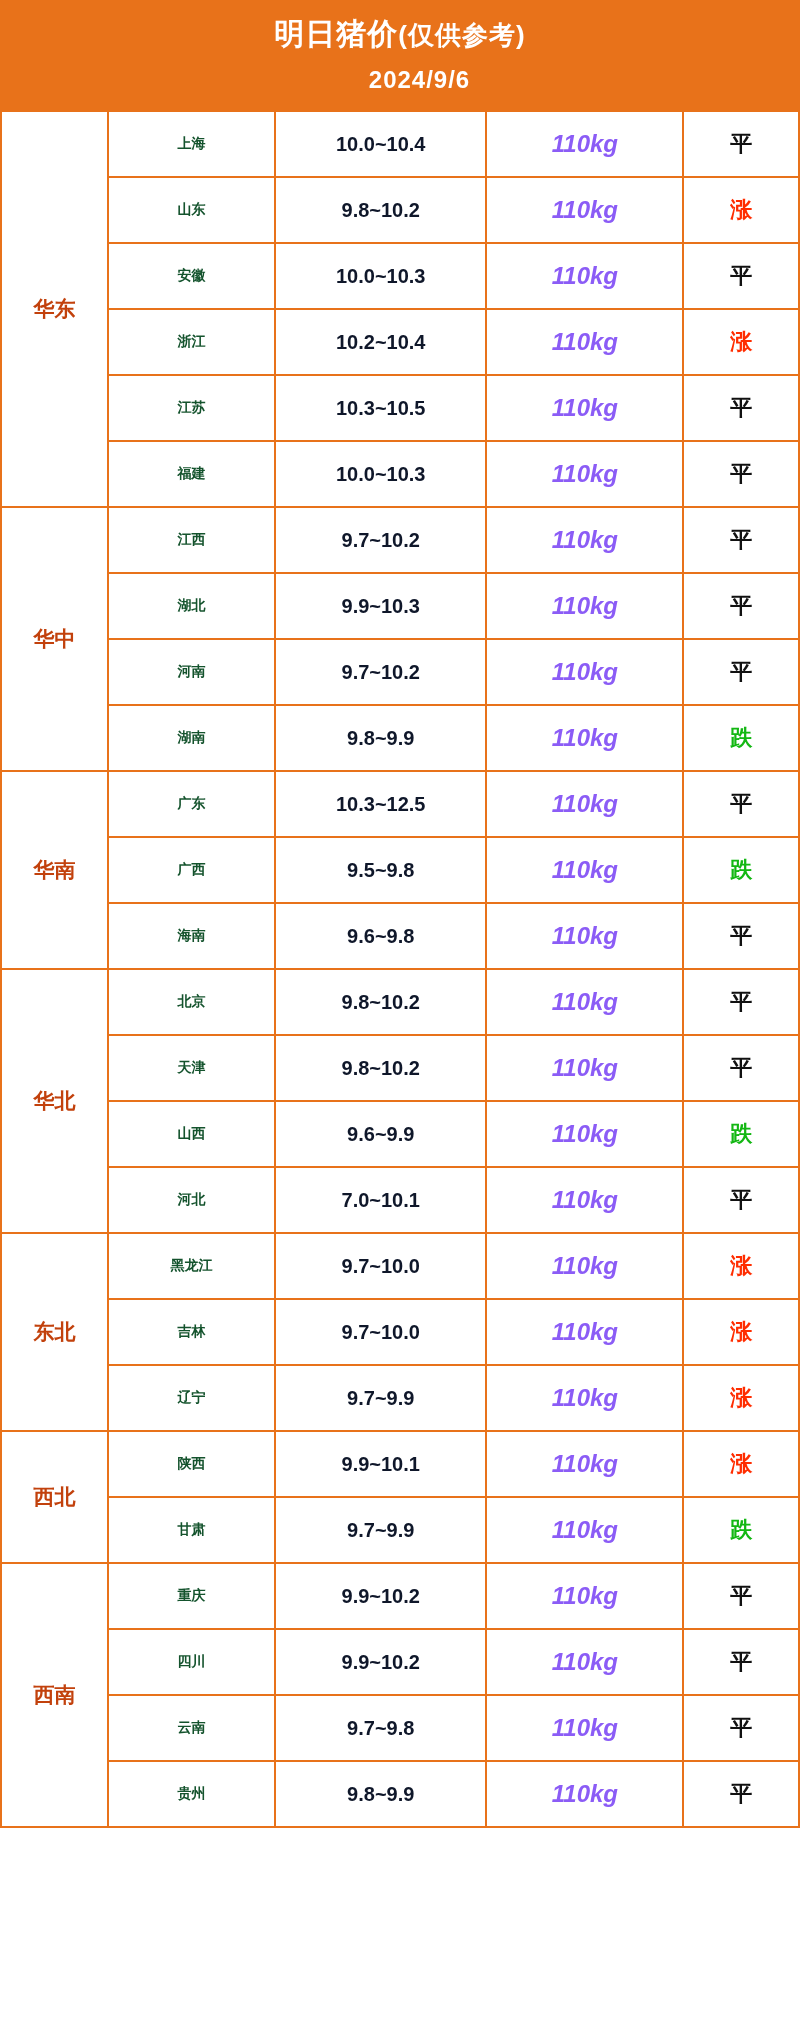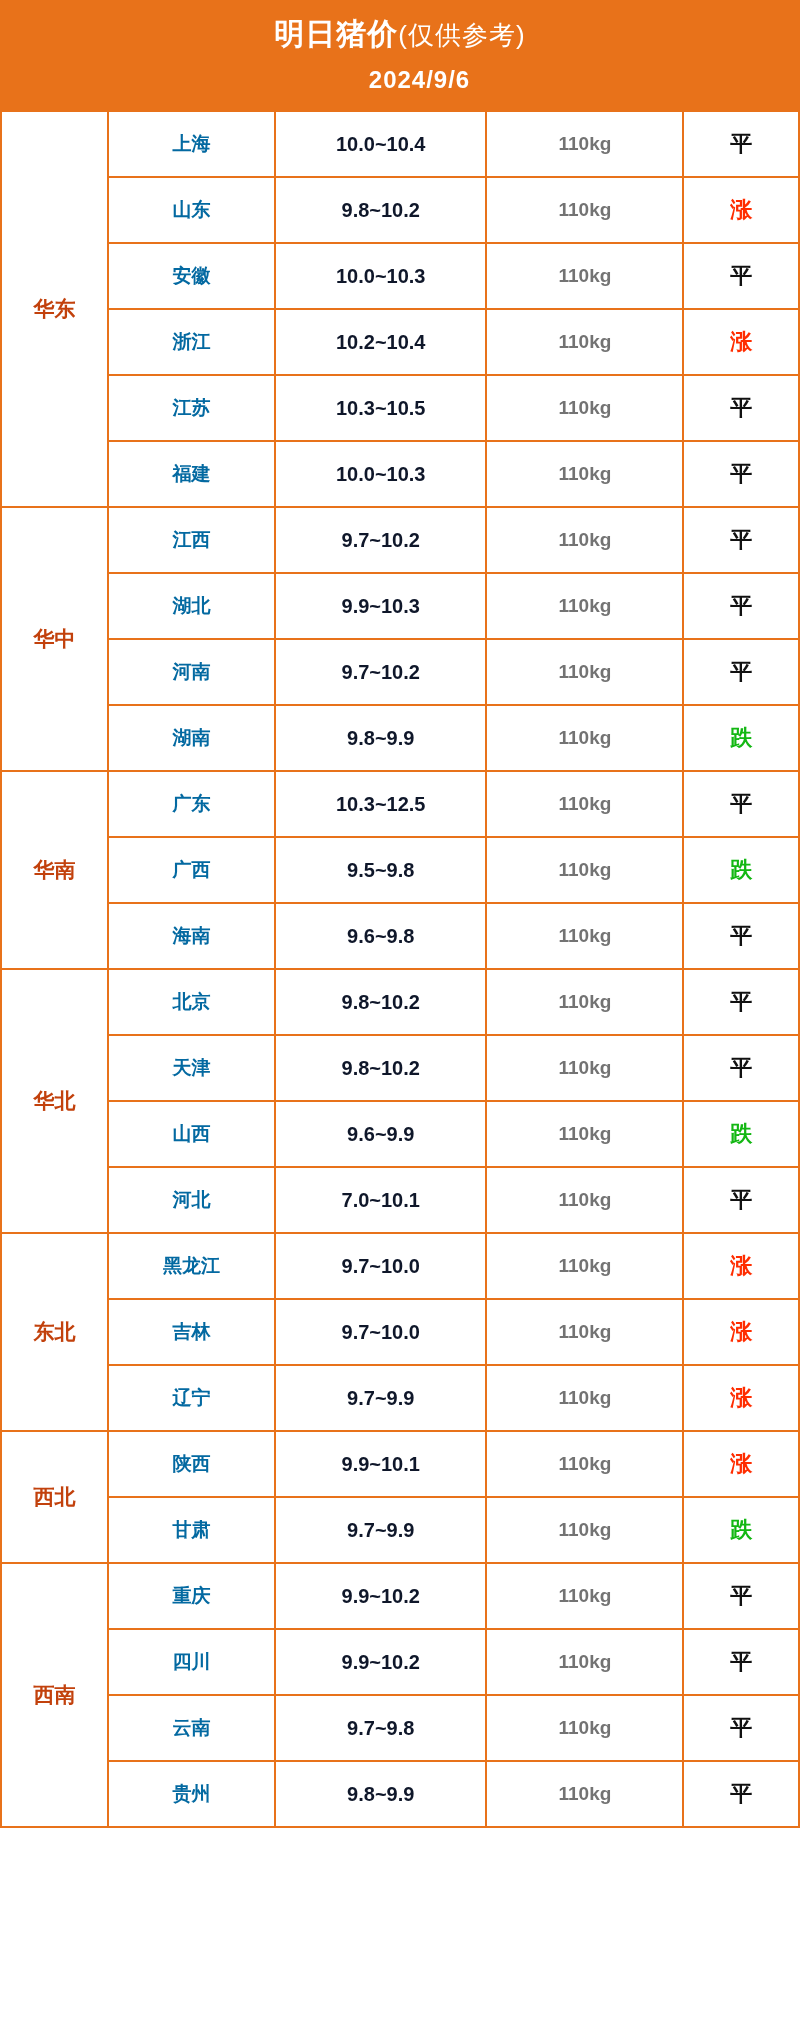--- a/index.html
+++ b/index.html
@@ -24,21 +24,21 @@
   }
   .header-title {
     font-size: 30px;
     font-weight: bold;
     color: #ffffff;
     line-height: 1.2;
     letter-spacing: 1px;
   }
   .header-title .note {
     font-size: 26px;
-    font-weight: normal;
+    font-weight: bold;
   }
   .subheader {
     background: #e8721a;
     text-align: center;
     padding: 8px 0 16px 0;
   }
   .subheader-date {
     font-size: 24px;
     font-weight: bold;
     color: #ffffff;
@@ -58,33 +58,34 @@
     font-weight: bold;
     background: #ffffff;
   }
   td.region {
     width: 93px;
     font-size: 21px;
     color: #c2410c;
   }
   td.province {
     width: 148px;
-    font-size: 19px;
+    font-size: 14px;
     height: 62px;
-    color: #0369a1;
+    color: #14532d;
   }
   td.price {
     width: 188px;
     font-size: 20px;
     color: #0f172a;
   }
   td.weight {
     width: 175px;
-    font-size: 19px;
-    color: #737373;
+    font-size: 24px;
+    color: #8b5cf6;
+    font-style: italic;
   }
   td.trend {
     width: 101px;
     font-size: 22px;
   }
   .trend-flat  { color: #111111; }
   .trend-up    { color: #ff2d00; }
   .trend-down  { color: #13b713; }
   
   table.price-table {

